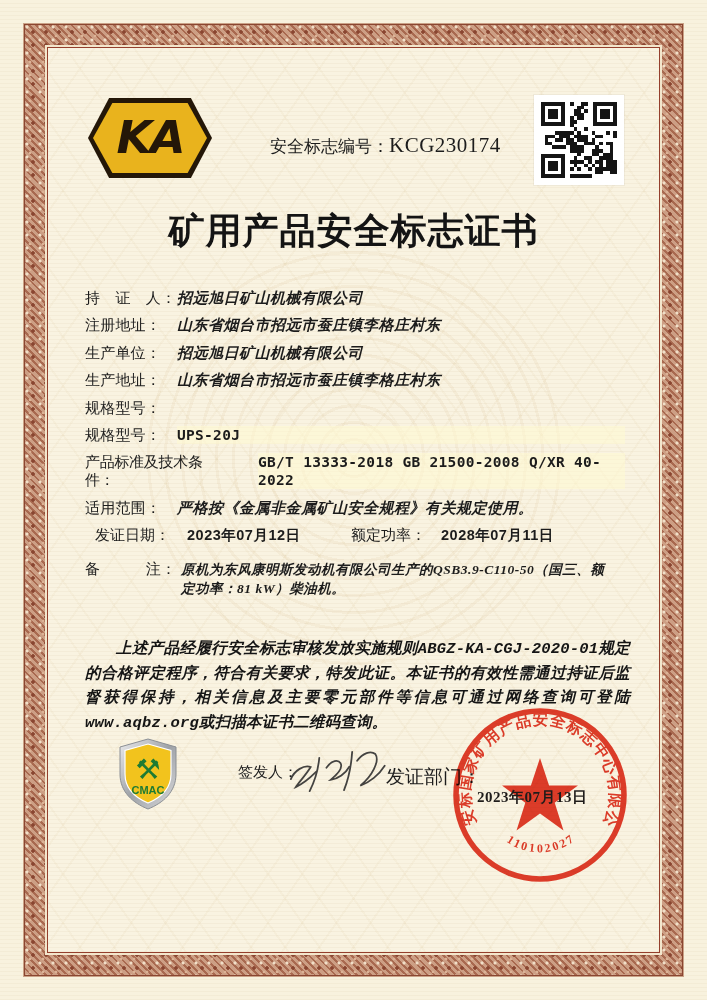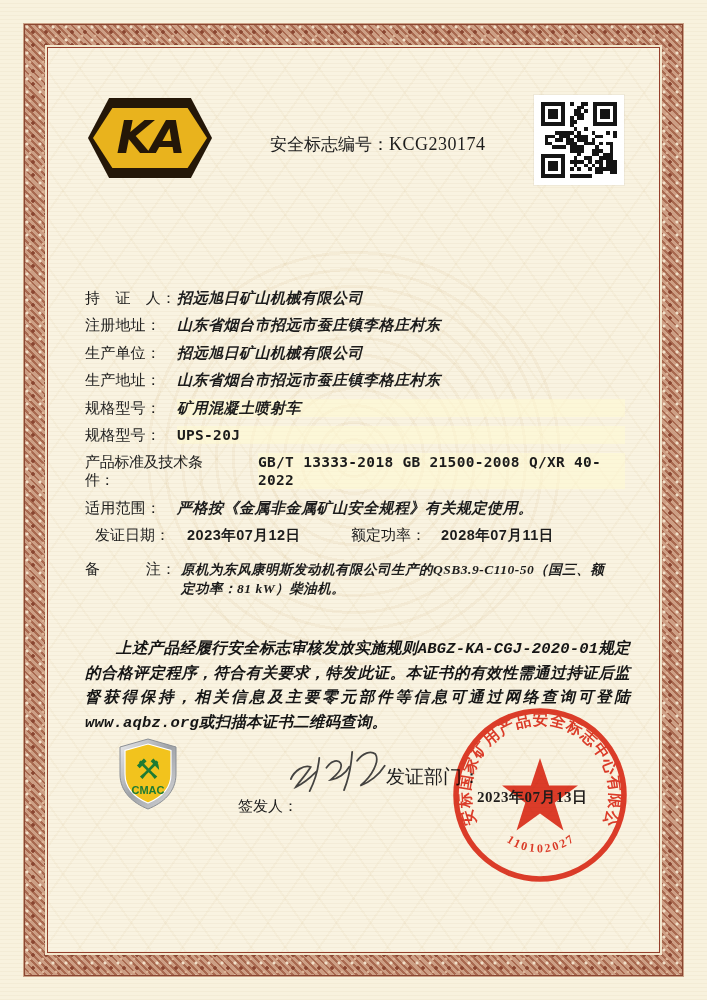--- a/index.html
+++ b/index.html
@@ -46,30 +46,30 @@
     margin-left:-220px;border-radius:50%;
     background:repeating-radial-gradient(circle at 50% 50%, rgba(185,140,70,.07) 0 3px, transparent 3px 17px);
   }
 
   
   .ka-badge{position:absolute;left:88px;top:98px;width:124px;height:80px;
     background:#241708;
     -webkit-clip-path:polygon(17% 0,83% 0,100% 50%,83% 100%,17% 100%,0 50%);
             clip-path:polygon(17% 0,83% 0,100% 50%,83% 100%,17% 100%,0 50%);
     display:flex;align-items:center;justify-content:center;}
-  .ka-badge-in{width:114px;height:60px;background:#e9b31d;
+  .ka-badge-in{width:114px;height:70px;background:#e9b31d;
     -webkit-clip-path:polygon(17% 0,83% 0,100% 50%,83% 100%,17% 100%,0 50%);
             clip-path:polygon(17% 0,83% 0,100% 50%,83% 100%,17% 100%,0 50%);
     display:flex;align-items:center;justify-content:center;}
   .ka-badge-in span{
     font-family:"DejaVu Sans","Liberation Sans",sans-serif;
     font-weight:900;font-style:italic;font-size:46px;color:#241708;
     letter-spacing:-2px;transform:scaleY(.95);}
   .cert-no{position:absolute;left:270px;top:133px;font-size:17px;color:#1c1c1c;white-space:nowrap;}
-  .cert-no .num{font-size:18px;letter-spacing:.5px;}
+  .cert-no .num{font-size:21px;letter-spacing:.5px;}
 
   
   .qr{position:absolute;left:534px;top:95px;width:90px;height:90px;background:#fff;box-shadow:0 0 0 1px rgba(0,0,0,.04);}
   .qr-grid{position:absolute;inset:7px;display:grid;grid-template-columns:repeat(21,1fr);grid-template-rows:repeat(21,1fr);}
   .qr-grid i{display:block;}
   .qr-grid i.on{background:#141414;}
   .finder{position:absolute;width:24px;height:24px;border:4px solid #141414;background:#fff;box-sizing:border-box;}
   .finder::after{content:"";position:absolute;inset:3px;background:#141414;}
   .finder.tl{left:7px;top:7px;} .finder.tr{right:7px;top:7px;} .finder.bl{left:7px;bottom:7px;}
 
@@ -98,21 +98,21 @@
   .remark-row .label{flex:none;width:96px;letter-spacing:.2px;}
   .remark-row .value{flex:none;width:424px;font-size:13.5px;}
 
   
   .statement{position:absolute;left:85px;right:77px;top:637px;
     font-size:15.5px;line-height:24.5px;text-align:justify;text-indent:2em;
     color:#151515;font-style:italic;font-weight:600;letter-spacing:.2px;font-family:Liberation Mono, monospace;}
 
   
   .cmac{position:absolute;left:116px;top:738px;width:64px;height:72px;}
-  .signer-label{position:absolute;left:238px;top:763px;font-size:15px;color:#1c1c1c;margin-top:34px;}
+  .signer-label{position:absolute;left:238px;top:763px;font-size:15px;color:#1c1c1c;}
   .sig{position:absolute;left:284px;top:742px;width:104px;height:56px;transform:rotate(-5deg);}
   .dept-label{position:absolute;left:386px;top:764px;font-size:19px;color:#1c1c1c;}
 
   .seal{position:absolute;left:451px;top:706px;width:178px;height:178px;opacity:.93;mix-blend-mode:multiply;}
   .seal-date{position:absolute;left:477px;top:788px;font-size:15px;font-weight:bold;color:#1f1c1a;letter-spacing:.5px;z-index:5;}
 </style>
 </head>
 <body>
 
 <div class="page">
@@ -571,41 +571,41 @@
         <i></i>
         <i></i>
         <i></i>
         <i></i>
       </div>
     <div class="finder tl"></div>
     <div class="finder tr"></div>
     <div class="finder bl"></div>
   </div>
 
+  <div class="title">矿用产品安全标志证书</div>
 
   <div class="rows">
     <div class="row">
       <span class="label">持　证　人：</span>
       <span class="value val-cn">招远旭日矿山机械有限公司</span>
     </div>
     <div class="row">
       <span class="label">注册地址：</span>
       <span class="value val-cn">山东省烟台市招远市蚕庄镇李格庄村东</span>
     </div>
     <div class="row">
       <span class="label">生产单位：</span>
       <span class="value val-cn">招远旭日矿山机械有限公司</span>
     </div>
     <div class="row">
       <span class="label">生产地址：</span>
       <span class="value val-cn">山东省烟台市招远市蚕庄镇李格庄村东</span>
     </div>
     <div class="row">
       <span class="label">规格型号：</span>
-      <span class="value val-cn band">矿用混凝土喷射车</span>
     </div>
     <div class="row">
       <span class="label">规格型号：</span>
       <span class="value val-en band">UPS-20J</span>
     </div>
     <div class="row row-wide">
       <span class="label">产品标准及技术条件：</span>
       <span class="value val-en band">GB/T 13333-2018 GB 21500-2008 Q/XR 40-2022</span>
     </div>
     <div class="row">

